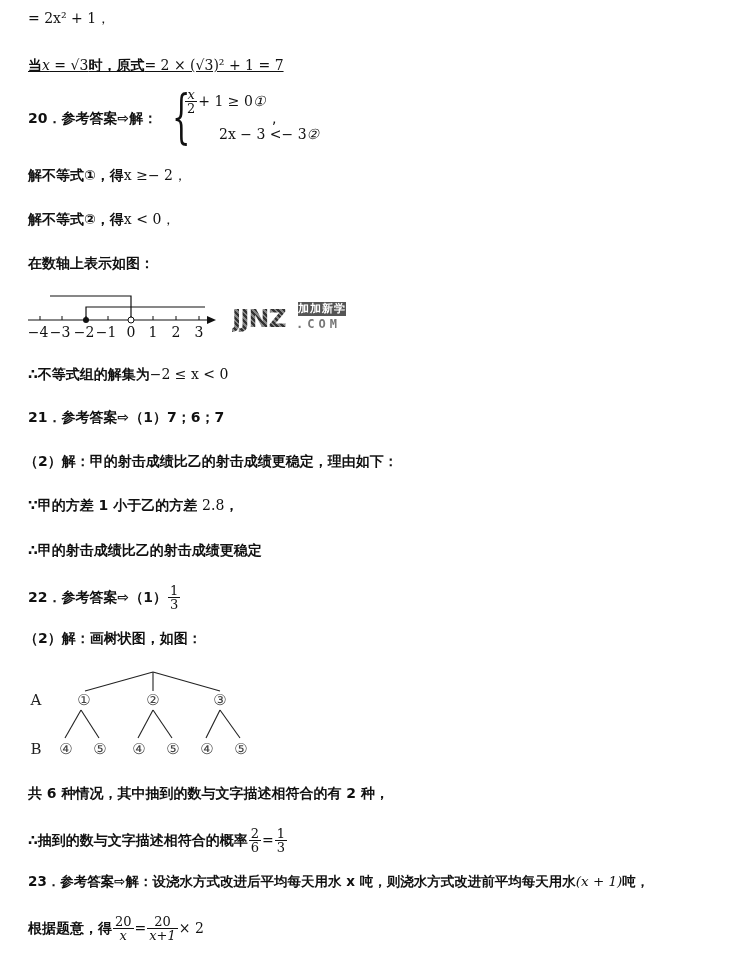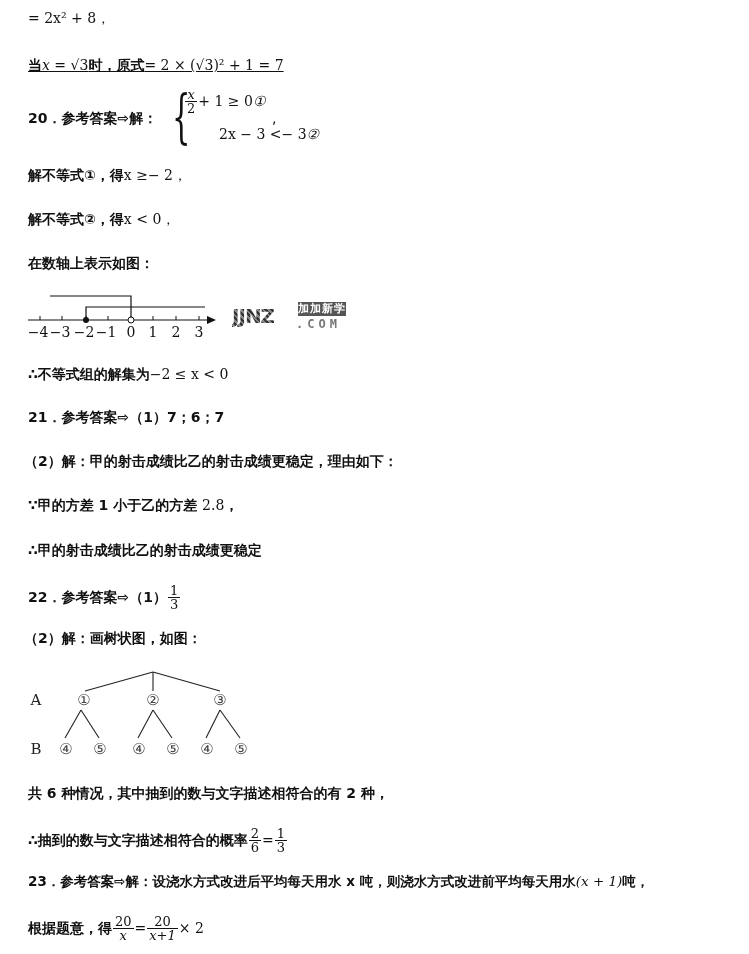--- a/index.html
+++ b/index.html
@@ -12,30 +12,30 @@
   .frac .num { display: block; border-bottom: 1px solid #111; padding: 0 2px; }
   .frac .den { display: block; padding: 0 2px; }
   .sys { position: absolute; left: 172px; top: 88px; width: 120px; height: 60px; }
   .sys .brace { position: absolute; left: 0; top: 0; font-family: "DejaVu Serif", serif; font-size: 58px; line-height: 58px; font-weight: normal; transform: scaleX(0.5); transform-origin: left top; }
   .sys .r1 { position: absolute; left: 12px; top: 0px; font-size: 14px; white-space: nowrap; }
   .sys .r2 { position: absolute; left: 3px; top: 38px; font-size: 14px; white-space: nowrap; margin-left: 44px; }
   .sys .comma { position: absolute; left: 100px; top: 22px; font-size: 14px; }
   .circ-it { font-family: "DejaVu Serif", serif; font-style: italic; }
   svg text { font-family: "DejaVu Serif", serif; }
   .wm { position: absolute; left: 232px; top: 302px; width: 125px; height: 32px; }
-  .wm .big { position: absolute; left: 0; top: 2px; font-family: "DejaVu Sans", sans-serif; font-weight: bold; font-size: 20px; letter-spacing: -1px; color: #444;
+  .wm .big { position: absolute; left: 0; top: 2px; font-family: "DejaVu Sans", sans-serif; font-weight: bold; font-size: 25px; letter-spacing: -1px; color: #444;
              background: repeating-linear-gradient(45deg, #333 0 2px, #888 2px 4px); -webkit-background-clip: text; background-clip: text; -webkit-text-fill-color: transparent; }
   .wm .cn { position: absolute; left: 66px; top: 0; font-size: 11px; font-weight: bold; background: #555; color: #fff; padding: 0 0; line-height: 14px; letter-spacing: 1px; }
   .wm .com { position: absolute; left: 64px; top: 15px; font-size: 12px; font-weight: bold; color: #777; letter-spacing: 4px; font-family: "DejaVu Sans Mono", monospace; text-align: right; }
 </style>
 </head>
 <body>
 
 <div class="line" style="top:8px;">
-  <span class="m">= 2x² + 8，</span>
+  <span class="m">= 2x² + 1，</span>
 </div>
 
 <div class="line" style="top:55px;text-decoration:underline;">
   <span>当</span><span class="mi">x</span><span class="m"> = √3</span><span>时，原式</span><span class="m">= 2 × (√3)² + 1 = 7</span>
 </div>
 
 <div class="line" style="top:108px;">
   <span>20．参考答案⇨解：</span>
 </div>
 <div class="sys">

